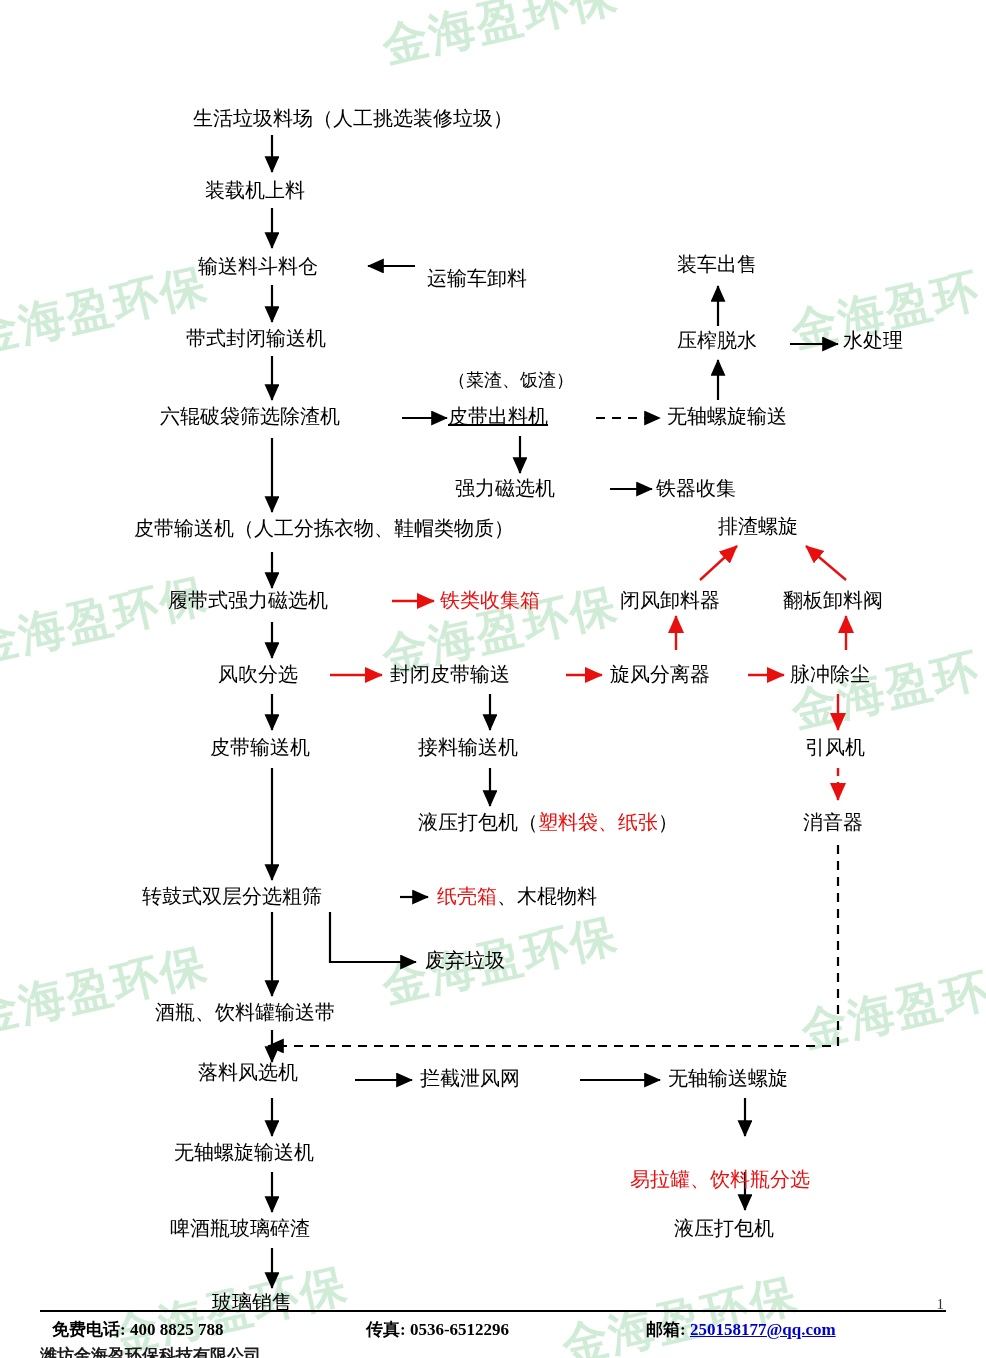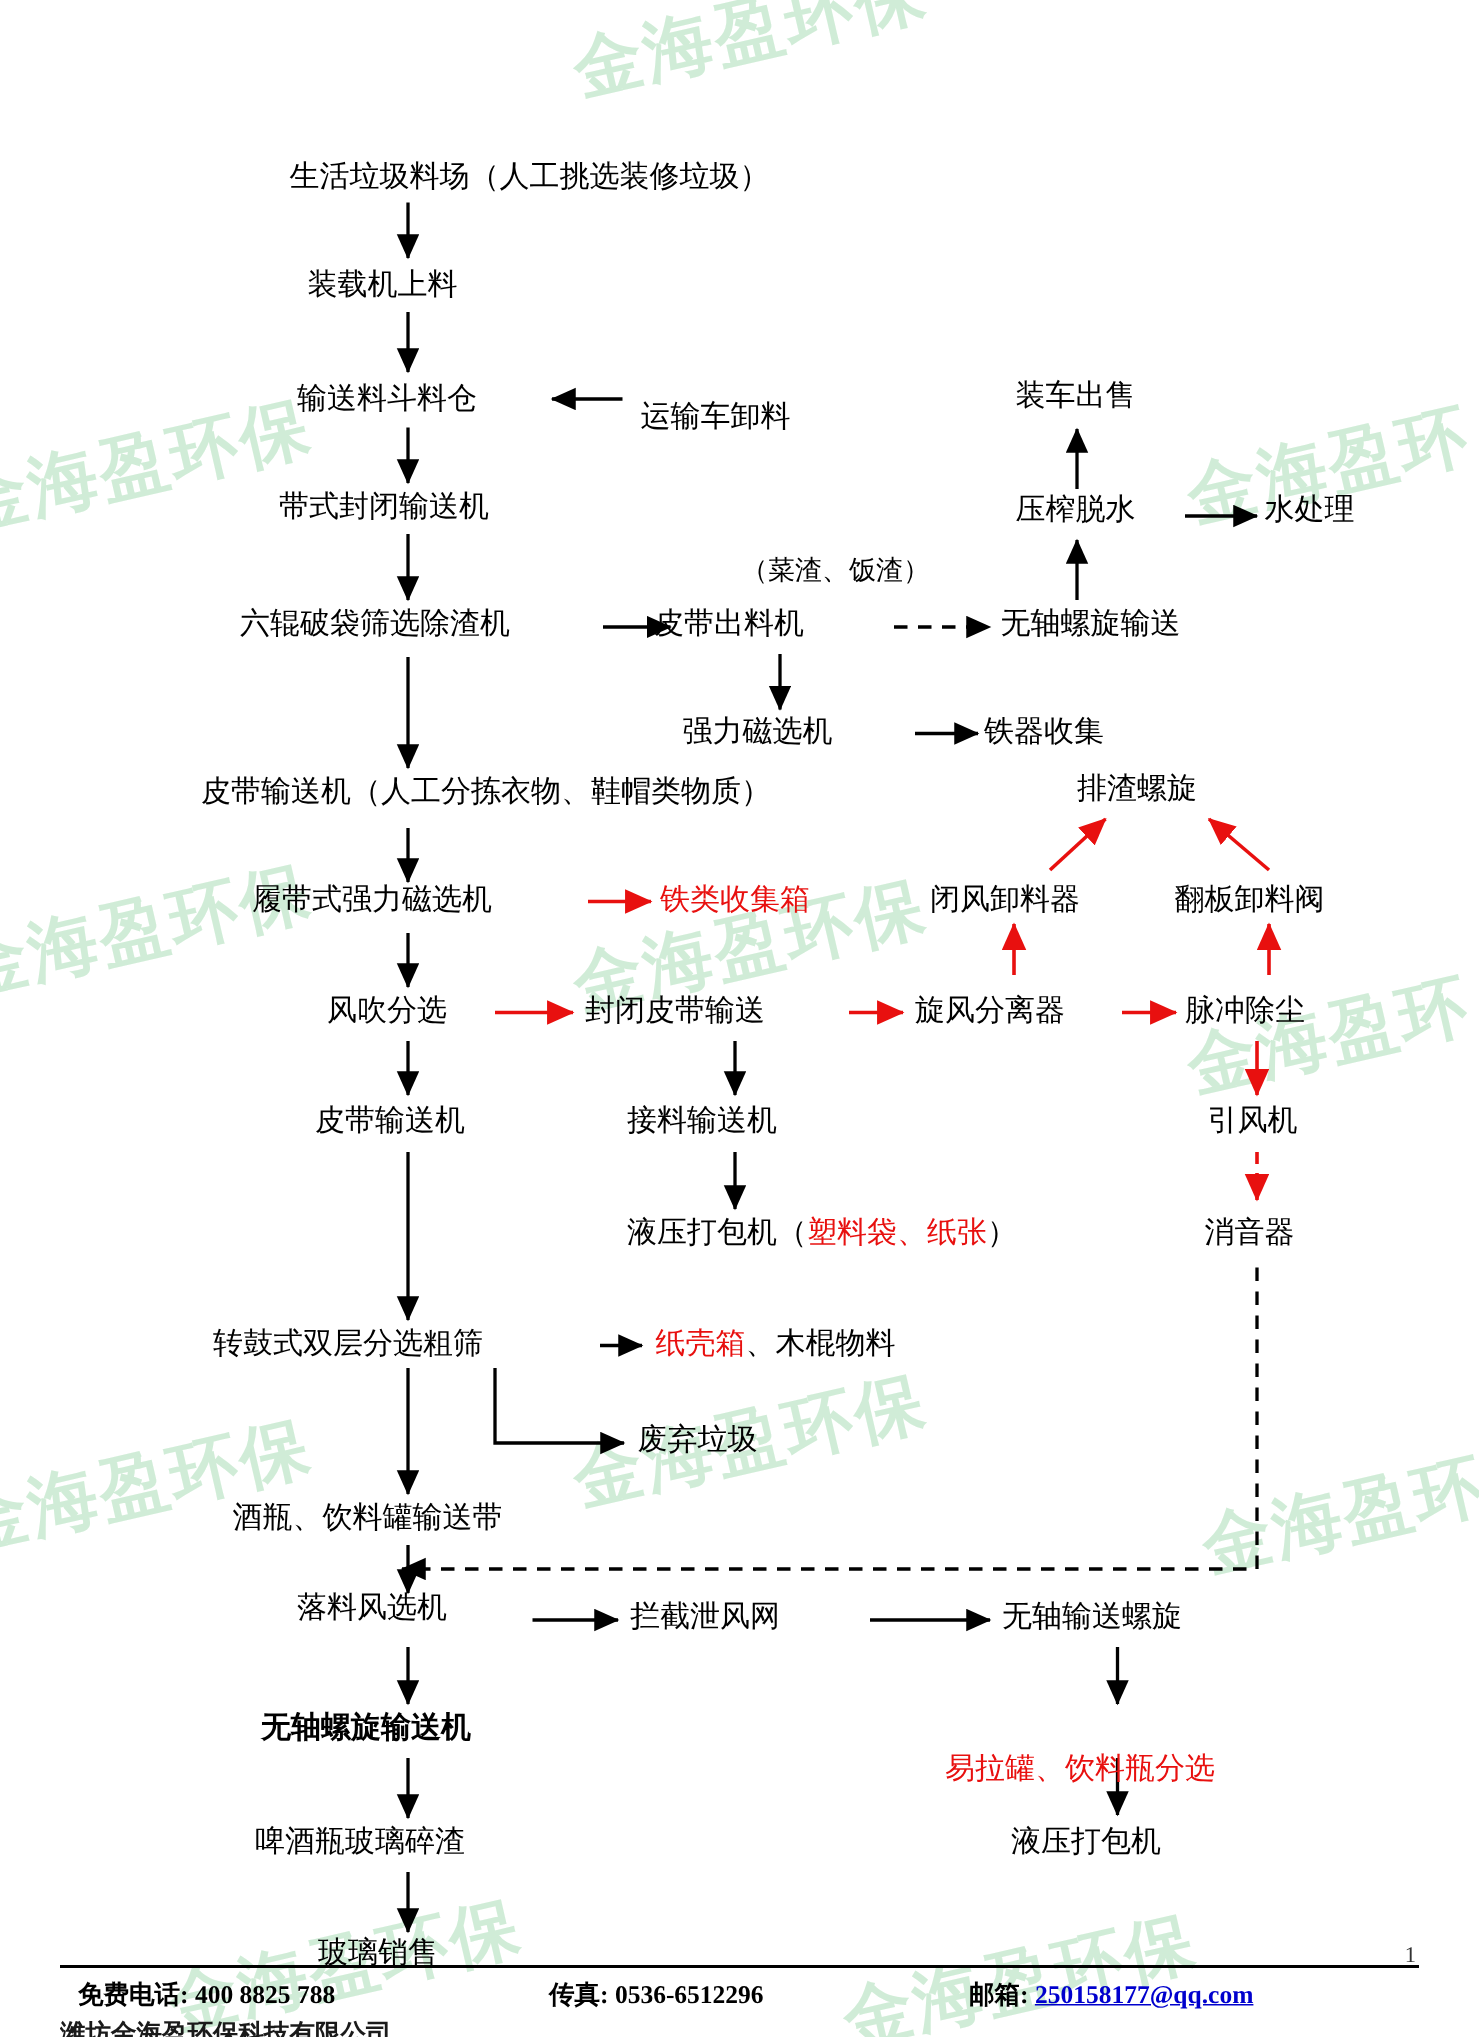--- a/index.html
+++ b/index.html
@@ -234,22 +234,22 @@
       </g>
     </svg>
   </div>
 
   <div class="node" style="left:193px; top:106px;">生活垃圾料场（人工挑选装修垃圾）</div>
   <div class="node" style="left:205px; top:178px;">装载机上料</div>
   <div class="node" style="left:198px; top:254px;">输送料斗料仓</div>
   <div class="node" style="left:427px; top:266px;">运输车卸料</div>
   <div class="node" style="left:186px; top:326px;">带式封闭输送机</div>
   <div class="node" style="left:160px; top:404px;">六辊破袋筛选除渣机</div>
-  <div class="node small" style="left:448px; top:370px;margin-left:46px;">（菜渣、饭渣）</div>
-  <div class="node" style="left:436px; top:404px;">皮带出料机</div>
+  <div class="node small" style="left:448px; top:370px;">（菜渣、饭渣）</div>
+  <div class="node" style="left:448px; top:404px;text-decoration:underline;">皮带出料机</div>
   <div class="node" style="left:667px; top:404px;">无轴螺旋输送</div>
   <div class="node" style="left:677px; top:328px;">压榨脱水</div>
   <div class="node" style="left:843px; top:328px;">水处理</div>
   <div class="node" style="left:677px; top:252px;">装车出售</div>
   <div class="node" style="left:455px; top:476px;">强力磁选机</div>
   <div class="node" style="left:656px; top:476px;">铁器收集</div>
   <div class="node" style="left:134px; top:516px;">皮带输送机（人工分拣衣物、鞋帽类物质）</div>
   <div class="node" style="left:718px; top:514px;">排渣螺旋</div>
   <div class="node" style="left:168px; top:588px;">履带式强力磁选机</div>
   <div class="node red" style="left:440px; top:588px;">铁类收集箱</div>
@@ -268,21 +268,21 @@
   <div class="node" style="left:803px; top:810px;">消音器</div>
   <div class="node" style="left:142px; top:884px;">转鼓式双层分选粗筛</div>
   <div class="node" style="left:437px; top:884px;">
     <span class="red">纸壳箱</span><span>、木棍物料</span>
   </div>
   <div class="node" style="left:425px; top:948px;">废弃垃圾</div>
   <div class="node" style="left:155px; top:1000px;">酒瓶、饮料罐输送带</div>
   <div class="node" style="left:198px; top:1040px;margin-top:20px;">落料风选机</div>
   <div class="node" style="left:420px; top:1066px;">拦截泄风网</div>
   <div class="node" style="left:668px; top:1066px;">无轴输送螺旋</div>
-  <div class="node" style="left:174px; top:1140px;font-weight:bold;">无轴螺旋输送机</div>
+  <div class="node" style="left:174px; top:1140px;">无轴螺旋输送机</div>
   <div class="node red" style="left:630px; top:1140px;margin-top:27px;">易拉罐、饮料瓶分选</div>
   <div class="node" style="left:170px; top:1216px;">啤酒瓶玻璃碎渣</div>
   <div class="node" style="left:674px; top:1216px;">液压打包机</div>
   <div class="node" style="left:212px; top:1290px;">玻璃销售</div>
 
   <div class="pagenum">1</div>
   <div class="footer-rule"></div>
   <div class="footer" style="left:52px;">
     <span>免费电话:</span>
     <span>400 8825 788</span>

